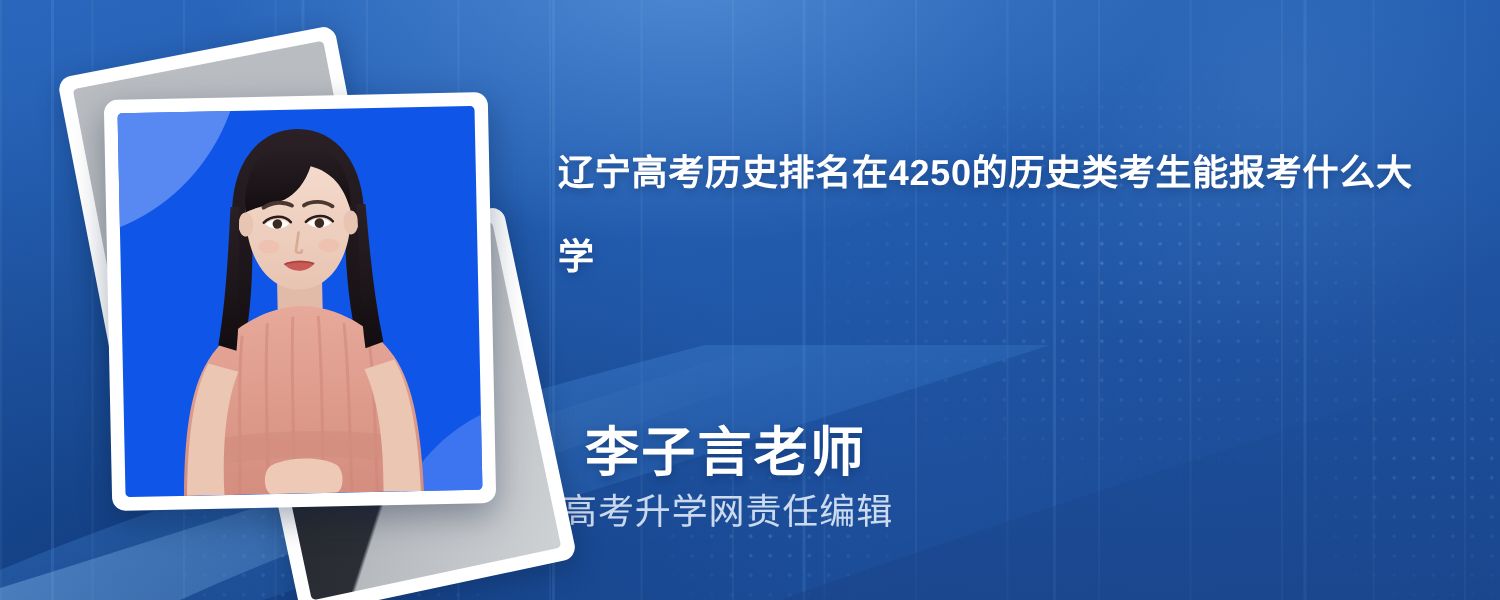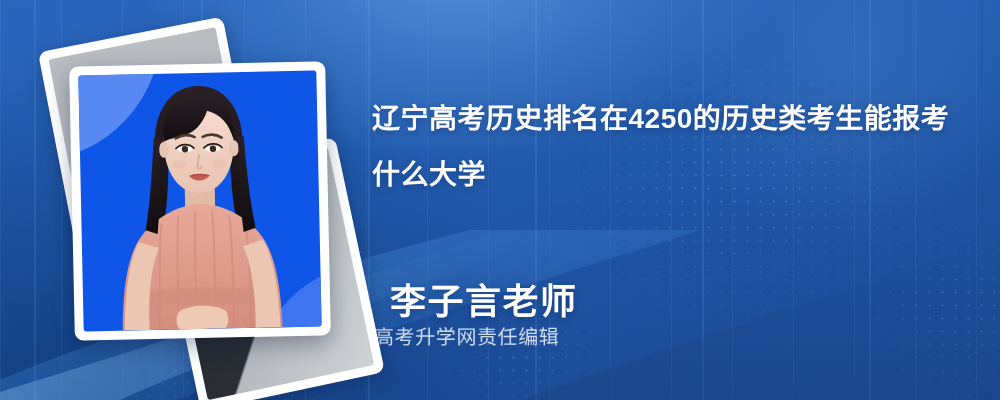--- a/index.html
+++ b/index.html
@@ -164,42 +164,42 @@
     top: 0;
     width: 600px;
     height: 400px;
   }
   .headline {
     position: absolute;
     top: 72px;
     left: 0;
     width: 590px;
     color: #ffffff;
-    font-size: 28px;
+    font-size: 24px;
     font-weight: bold;
     line-height: 56px;
     letter-spacing: .5px;
     text-shadow: 0 2px 6px rgba(8,30,70,0.35);
   }
   .byline-name {
     position: absolute;
     top: 272px;
     left: 18px;
     color: #ffffff;
     font-size: 36px;
     font-weight: bold;
     letter-spacing: 1.5px;
     text-shadow: 0 2px 6px rgba(8,30,70,0.35);
   }
   .byline-role {
     position: absolute;
     top: 321px;
     left: 2px;
     color: rgba(233,241,252,0.86);
-    font-size: 20px;
+    font-size: 24px;
     font-weight: normal;
     letter-spacing: .6px;
   }
 </style>
 </head>
 <body>
 
 <div id="banner">
 
   <div class="bg-base"></div>

